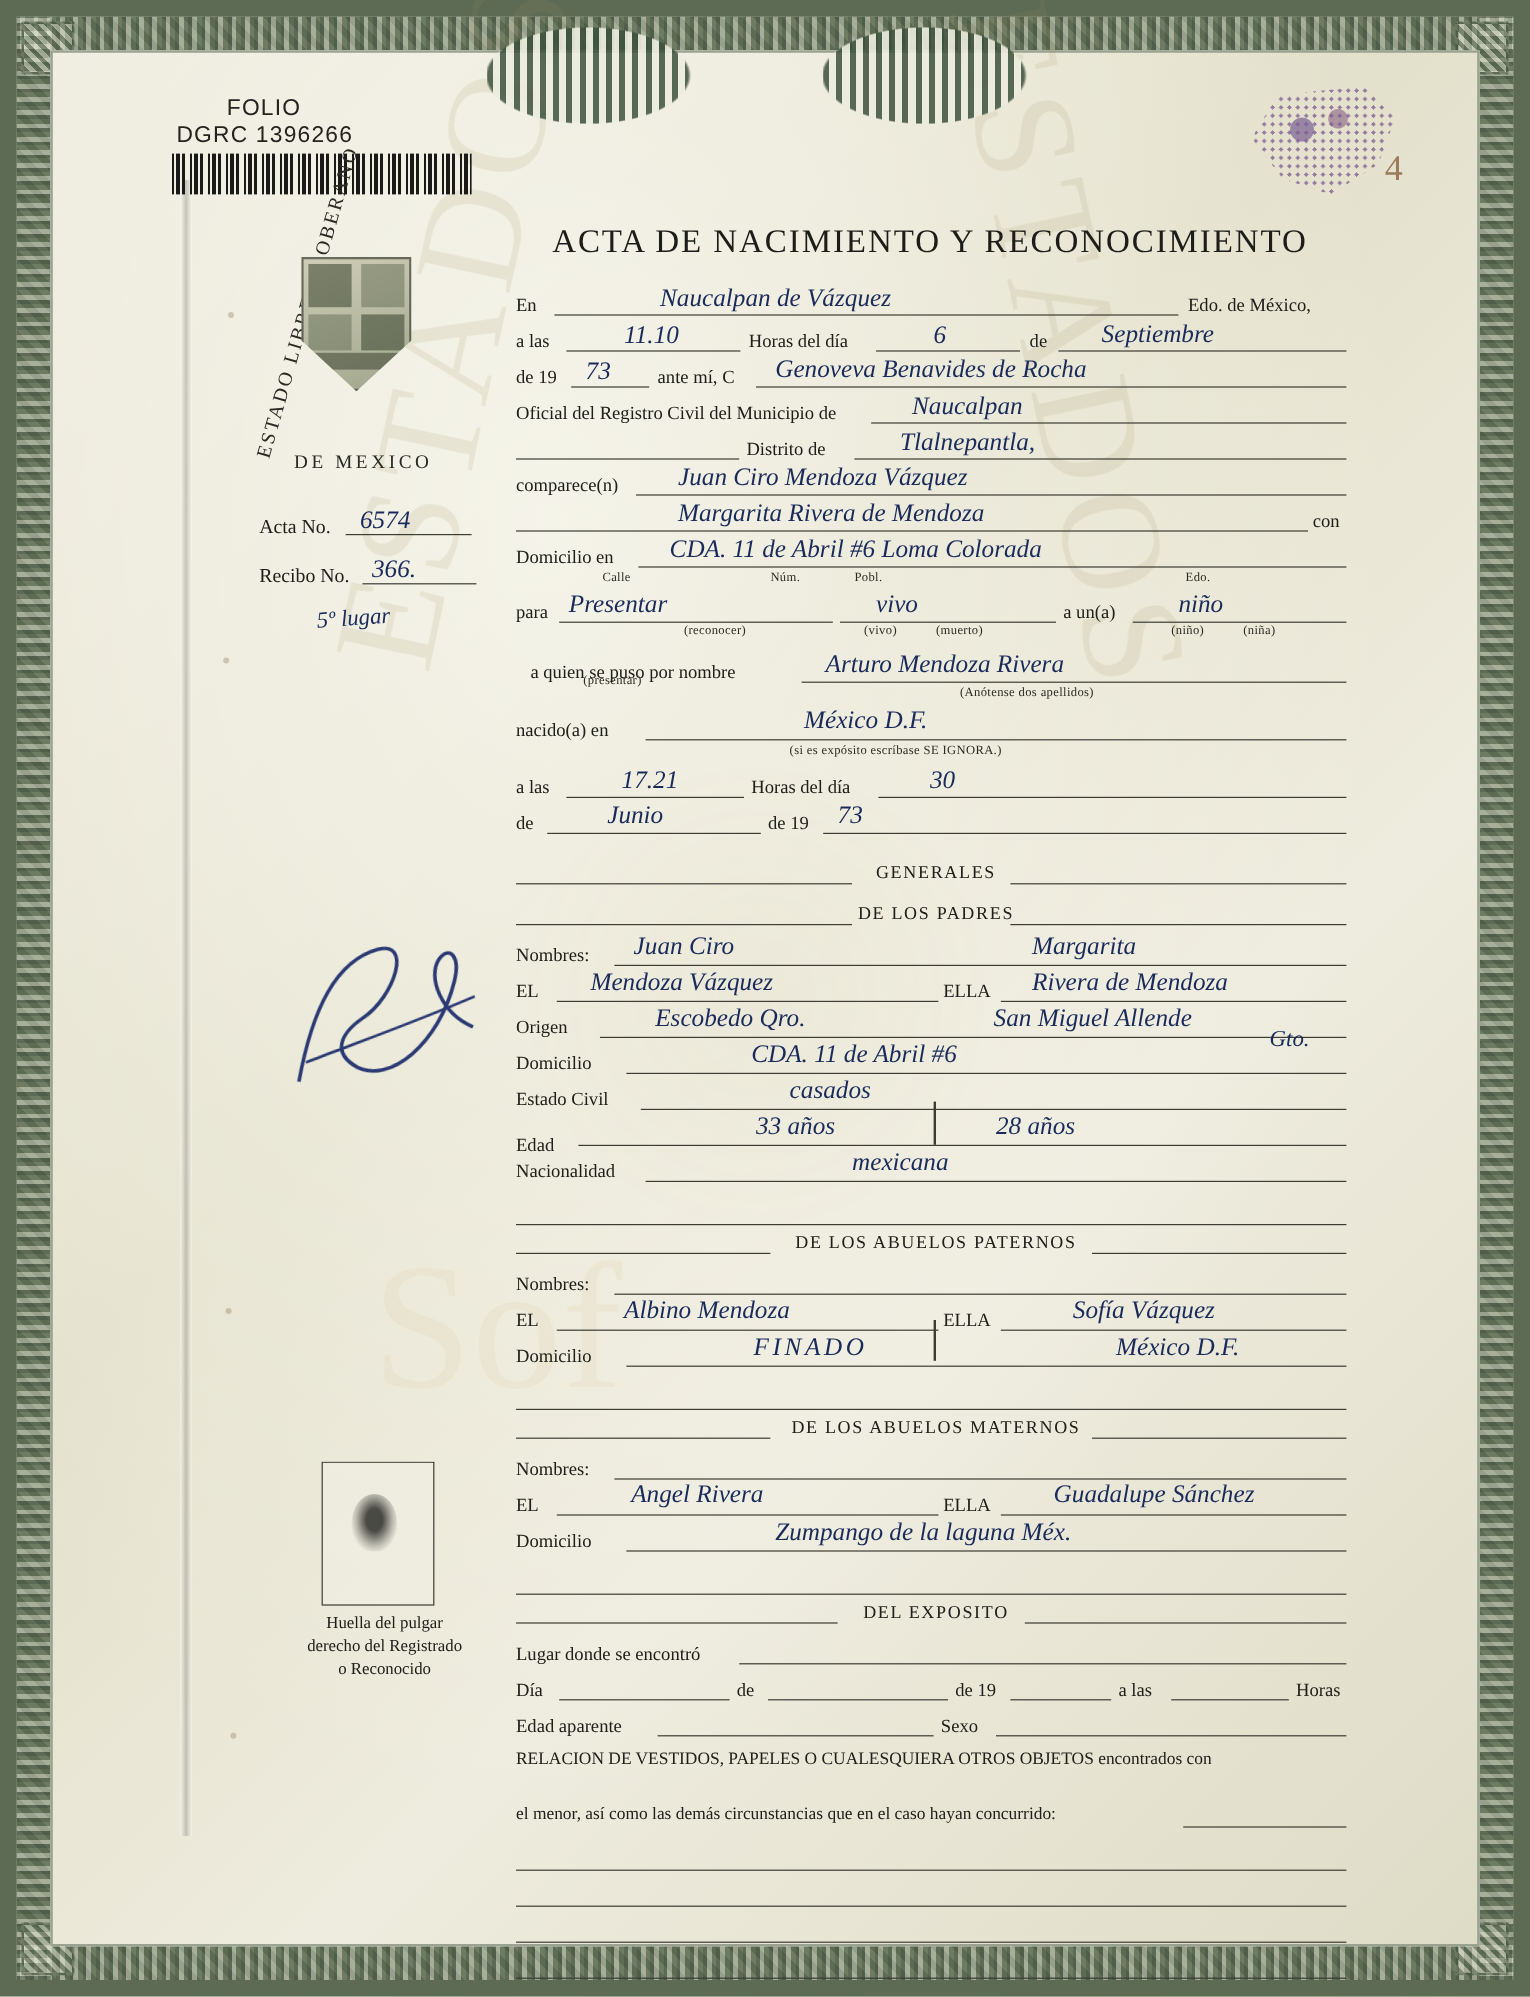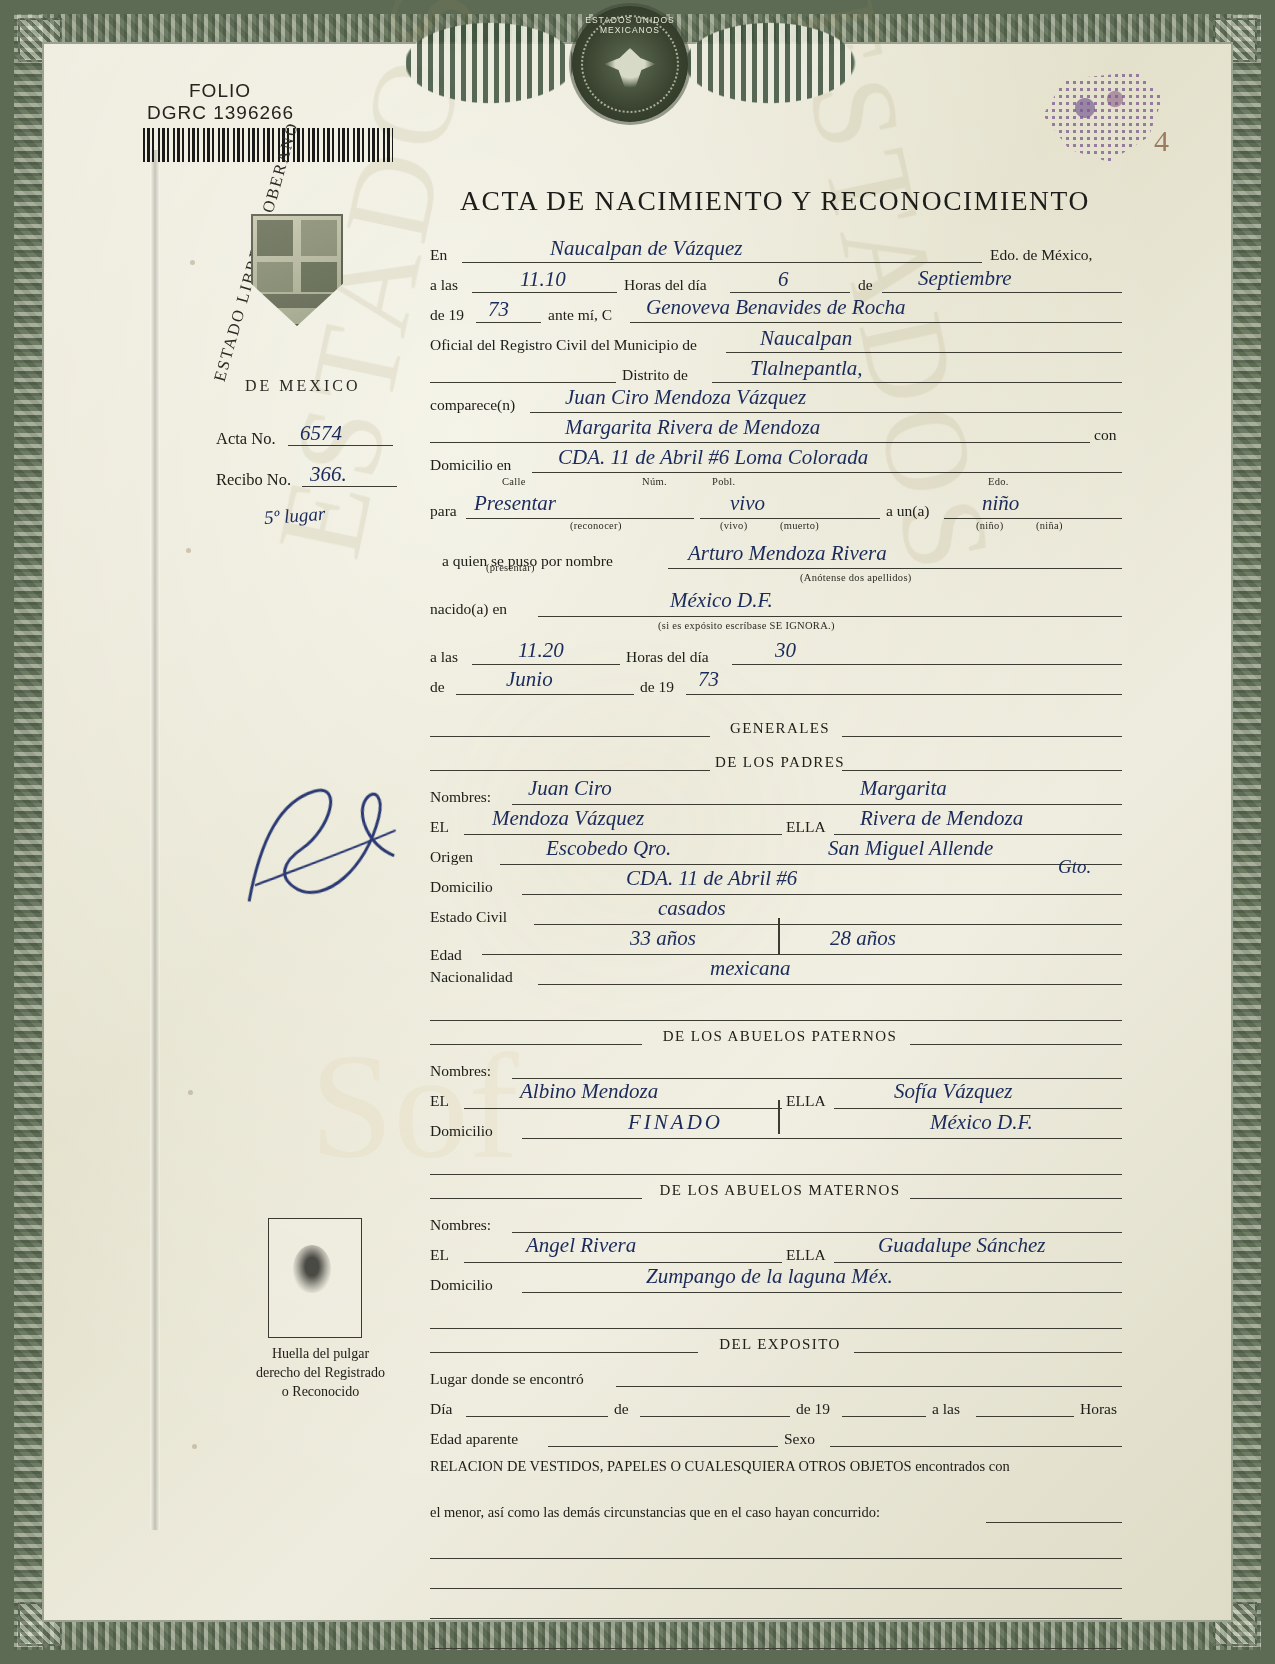--- a/index.html
+++ b/index.html
@@ -155,25 +155,20 @@
 
   <div class="fold"></div>
   <div class="speck" style="left:190px;top:260px;width:5px;height:5px;"></div>
   <div class="speck" style="left:186px;top:548px;width:5px;height:5px;"></div>
   <div class="speck" style="left:188px;top:1090px;width:5px;height:5px;"></div>
   <div class="speck" style="left:192px;top:1444px;width:5px;height:5px;"></div>
 
   <div class="emblem">
     <div class="wing l"></div>
     <div class="wing r"></div>
-    <div class="seal">
-      <div class="ring"></div>
-      <div class="txt">ESTADOS UNIDOS MEXICANOS</div>
-      <div class="eagle"></div>
-    </div>
   </div>
 
   <div class="folio">
     <div class="lbl">FOLIO</div>
     <div class="num">DGRC 1396266</div>
     <div class="barcode"></div>
   </div>
 
   <div class="stamp">
     <div class="dots"></div>
@@ -326,21 +321,21 @@
       <span class="line" style="left:108px;top:0;width:584px;"></span>
       <span class="hw big" style="left:240px;top:-8px;">México D.F.</span>
     </div>
     <div class="row" style="height:18px">
       <span class="tiny" style="left:228px;top:-6px;">(si es expósito escríbase SE IGNORA.)</span>
     </div>
 
     <div class="row">
       <span class="lab" style="left:0;top:4px;">a las</span>
       <span class="line" style="left:42px;top:0;width:148px;"></span>
-      <span class="hw big" style="left:88px;top:-6px;">11.20</span>
+      <span class="hw big" style="left:88px;top:-6px;">17.21</span>
       <span class="lab" style="left:196px;top:4px;">Horas del día</span>
       <span class="line" style="left:302px;top:0;width:390px;"></span>
       <span class="hw big" style="left:345px;top:-6px;">30</span>
     </div>
 
     <div class="row">
       <span class="lab" style="left:0;top:4px;">de</span>
       <span class="line" style="left:26px;top:0;width:178px;"></span>
       <span class="hw big" style="left:76px;top:-7px;">Junio</span>
       <span class="lab" style="left:210px;top:4px;">de 19</span>

